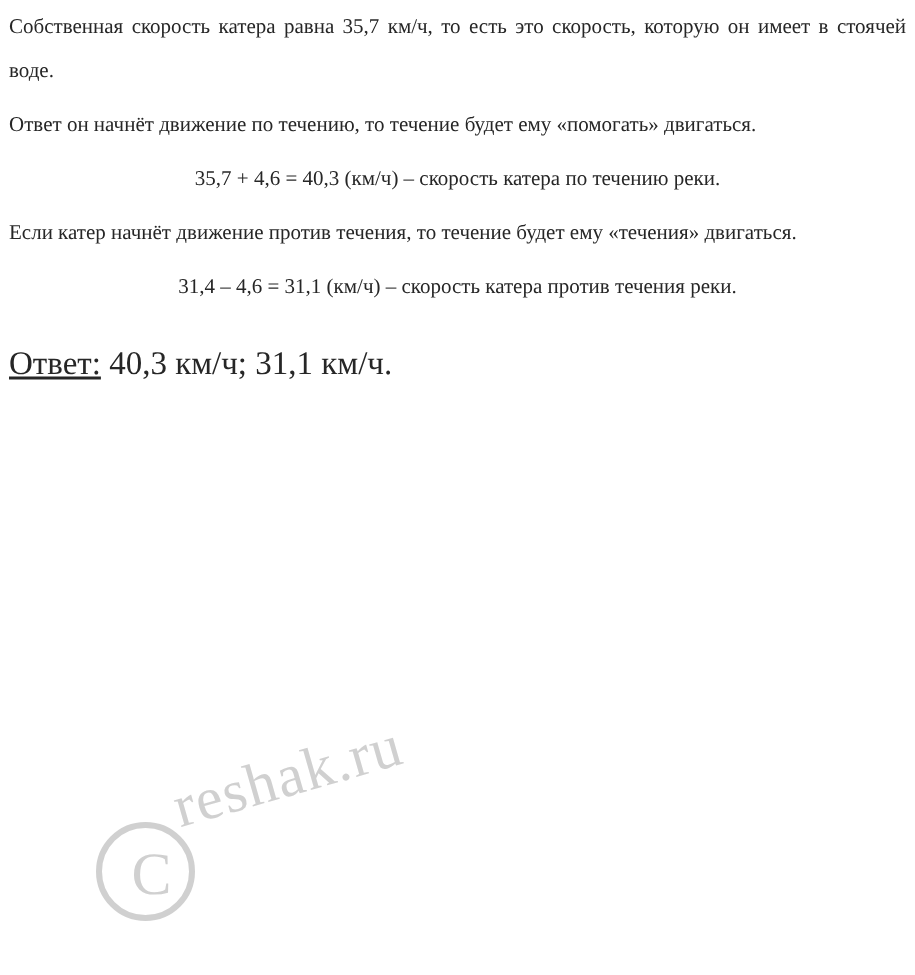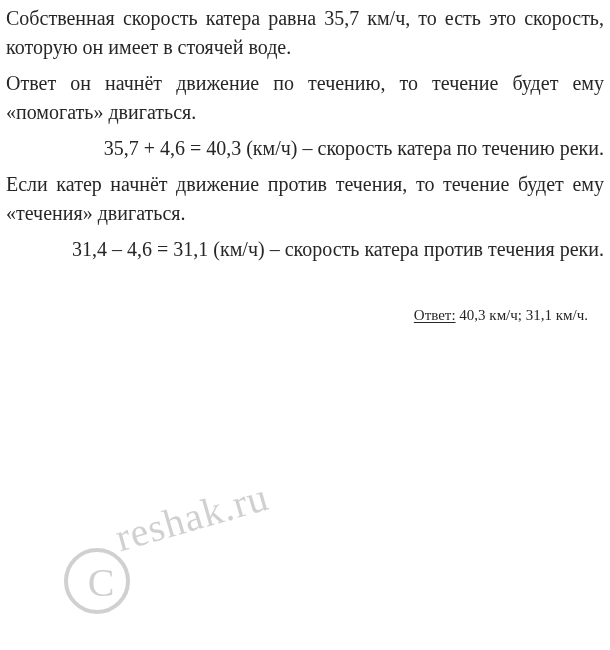--- a/index.html
+++ b/index.html
@@ -19,36 +19,36 @@
     position: absolute;
     left: 0;
     top: 0;
     width: 610px;
     padding: 4px 6px 0 6px;
     box-sizing: border-box;
   }
   p.para {
     margin: 0 0 0 0;
     padding: 0 0 7px 0;
-    font-size: 20px;
+    font-size: 14px;
     line-height: 29px;
     text-align: justify;
     text-justify: inter-word;
     color: #262626;
   }
   p.para.nojust {
-    text-align: right;
+    text-align: center;
     font-family: Liberation Serif, serif;
   }
   p.answer {
-    margin: 16px;
+    margin: 0;
     padding: 0;
-    font-size: 15px;
+    font-size: 22px;
     line-height: 29px;
-    text-align: right;
+    text-align: left;
     color: #262626;
   }
   .underline {
     text-decoration: underline;
     text-underline-offset: 2px;
   }
   .spacer-md { height: 14px; }
 
   
   #watermark {

